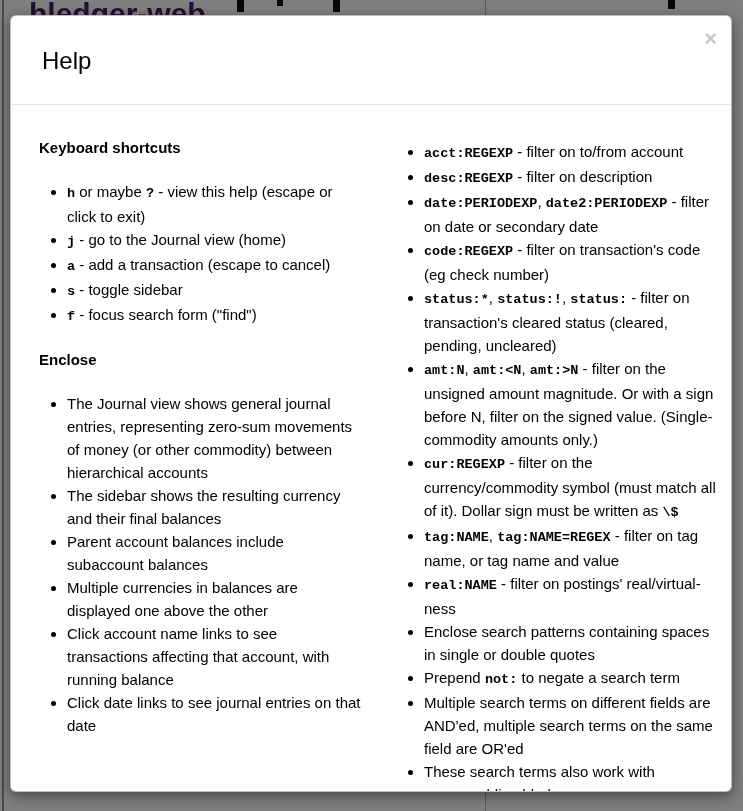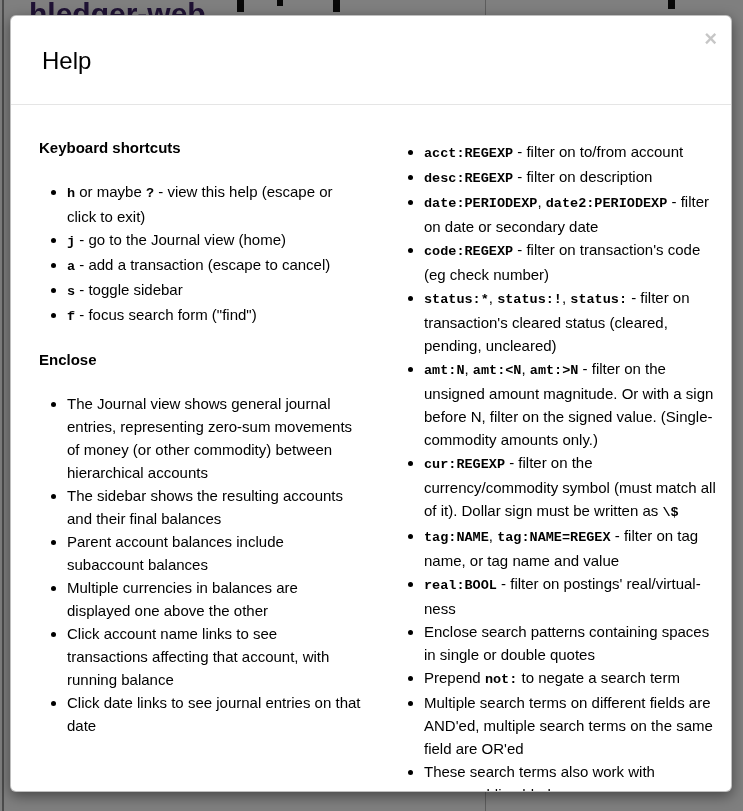--- a/index.html
+++ b/index.html
@@ -108,38 +108,38 @@
           <ul class="help-list">
             <li><code class="key">h</code> or maybe <code class="key">?</code> - view this help (escape or click to exit)</li>
             <li><code class="key">j</code> - go to the Journal view (home)</li>
             <li><code class="key">a</code> - add a transaction (escape to cancel)</li>
             <li><code class="key">s</code> - toggle sidebar</li>
             <li><code class="key">f</code> - focus search form ("find")</li>
           </ul>
           <h4 class="section-title">Enclose</h4>
           <ul class="help-list">
             <li>The Journal view shows general journal entries, representing zero-sum movements of money (or other commodity) between hierarchical accounts</li>
-            <li>The sidebar shows the resulting accounts and their final balances</li>
+            <li>The sidebar shows the resulting currency and their final balances</li>
             <li>Parent account balances include subaccount balances</li>
             <li>Multiple currencies in balances are displayed one above the other</li>
             <li>Click account name links to see transactions affecting that account, with running balance</li>
             <li>Click date links to see journal entries on that date</li>
           </ul>
         </div>
       <div class="col" id="col-right">
           <ul class="help-list">
             <li><code class="key">acct:REGEXP</code> - filter on to/from account</li>
             <li><code class="key">desc:REGEXP</code> - filter on description</li>
             <li><code class="key">date:PERIODEXP</code>, <code class="key">date2:PERIODEXP</code> - filter on date or secondary date</li>
             <li><code class="key">code:REGEXP</code> - filter on transaction's code (eg check number)</li>
             <li><code class="key">status:*</code>, <code class="key">status:!</code>, <code class="key">status:</code> - filter on transaction's cleared status (cleared, pending, uncleared)</li>
             <li><code class="key">amt:N</code>, <code class="key">amt:&lt;N</code>, <code class="key">amt:&gt;N</code> - filter on the unsigned amount magnitude. Or with a sign before N, filter on the signed value. (Single-commodity amounts only.)</li>
             <li><code class="key">cur:REGEXP</code> - filter on the currency/commodity symbol (must match all of it). Dollar sign must be written as <code class="key">\$</code></li>
             <li><code class="key">tag:NAME</code>, <code class="key">tag:NAME=REGEX</code> - filter on tag name, or tag name and value</li>
-            <li><code class="key">real:BOOL</code> - filter on postings' real/virtual-ness</li>
+            <li><code class="key">real:NAME</code> - filter on postings' real/virtual-ness</li>
             <li>Enclose search patterns containing spaces in single or double quotes</li>
             <li>Prepend <code class="key">not:</code> to negate a search term</li>
             <li>Multiple search terms on different fields are AND'ed, multiple search terms on the same field are OR'ed</li>
             <li>These search terms also work with command-line hledger</li>
           </ul>
         </div>
     </div>
   </div>
 </div>
 

